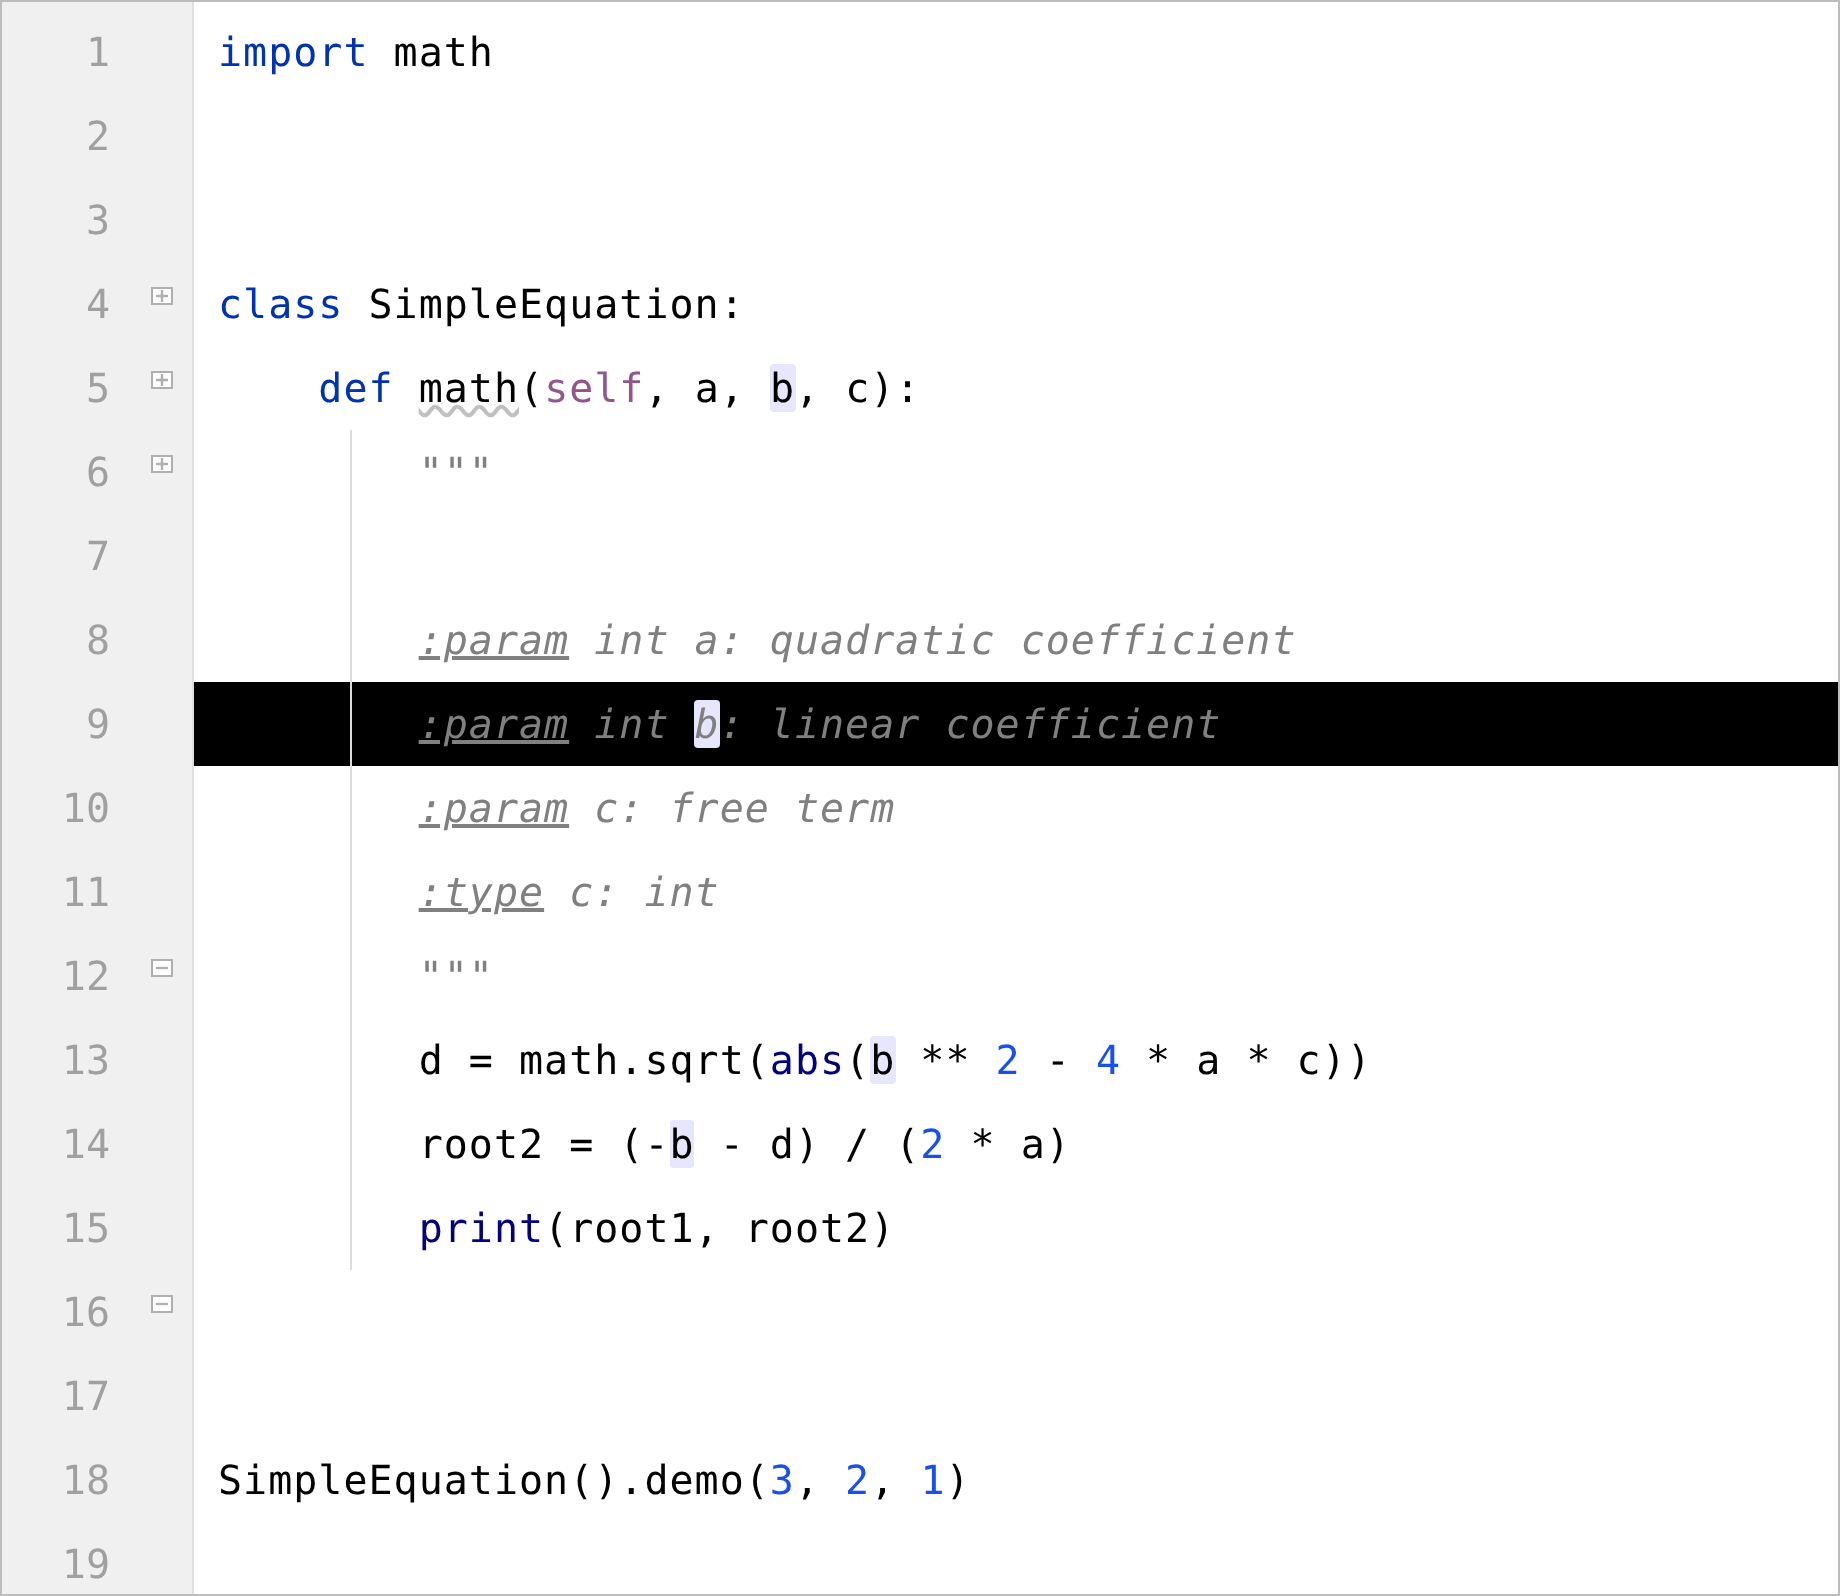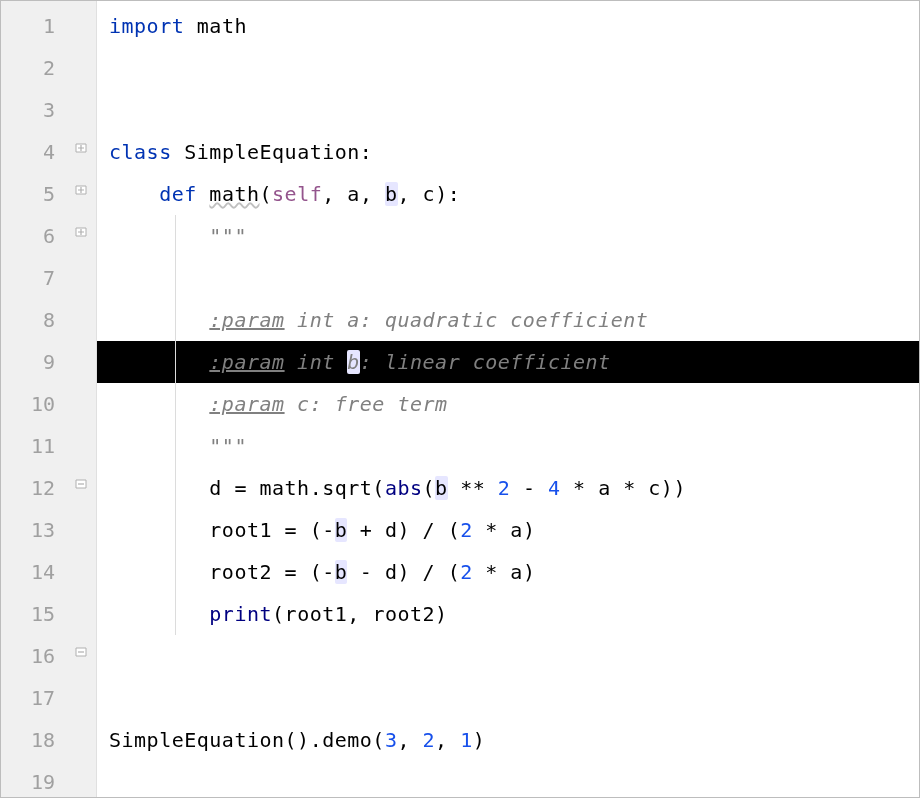--- a/index.html
+++ b/index.html
@@ -153,22 +153,22 @@
     <div class="code-line"><span class="kw">import</span> <span class="cls">math</span></div>
     <div class="code-line"></div>
     <div class="code-line"></div>
     <div class="code-line"><span class="kw">class</span> <span class="cls">SimpleEquation</span><span class="punct">:</span></div>
     <div class="code-line">    <span class="kw">def</span> <span class="fn wavy">math</span><span class="punct">(</span><span class="self">self</span><span class="punct">, </span><span class="param">a</span><span class="punct">, </span><span class="param highlight-usage">b</span><span class="punct">, </span><span class="param">c</span><span class="punct">):</span></div>
     <div class="code-line"><span class="indent-guide" style="left:78px"></span>        <span class="str">"""</span></div>
     <div class="code-line"><span class="indent-guide" style="left:78px"></span></div>
     <div class="code-line"><span class="indent-guide" style="left:78px"></span>        <span class="doc-tag">:param</span><span class="doc-txt"> int a: quadratic coefficient</span></div>
     <div class="code-line highlight-line"><span class="indent-guide" style="left:78px"></span>        <span class="doc-tag">:param</span><span class="doc-txt"> int </span><span class="doc-txt highlight-usage">b</span><span class="doc-txt">: linear coefficient</span></div>
     <div class="code-line"><span class="indent-guide" style="left:78px"></span>        <span class="doc-tag">:param</span><span class="doc-txt"> c: free term</span></div>
+    <div class="code-line"><span class="indent-guide" style="left:78px"></span>        <span class="doc-tag">:type</span><span class="doc-txt"> c: int</span></div>
     <div class="code-line"><span class="indent-guide" style="left:78px"></span>        <span class="str">"""</span></div>
     <div class="code-line"><span class="indent-guide" style="left:78px"></span>        <span>d = math.sqrt(</span><span class="builtin">abs</span><span>(</span><span class="highlight-usage">b</span><span> ** </span><span class="num">2</span><span> - </span><span class="num">4</span><span> * a * c))</span></div>
-    <div class="code-line"><span class="indent-guide" style="left:78px"></span>        <span>root1 = (-</span><span class="highlight-usage">b</span><span> + d) / (</span><span class="num">2</span><span> * a)</span></div>
     <div class="code-line"><span class="indent-guide" style="left:78px"></span>        <span>root2 = (-</span><span class="highlight-usage">b</span><span> - d) / (</span><span class="num">2</span><span> * a)</span></div>
     <div class="code-line"><span class="indent-guide" style="left:78px"></span>        <span class="builtin">print</span><span>(root1, root2)</span></div>
     <div class="code-line"></div>
     <div class="code-line"></div>
     <div class="code-line"><span>SimpleEquation().demo(</span><span class="num">3</span><span>, </span><span class="num">2</span><span>, </span><span class="num">1</span><span>)</span></div>
   </div>
 </div>
 
 </body></html>

